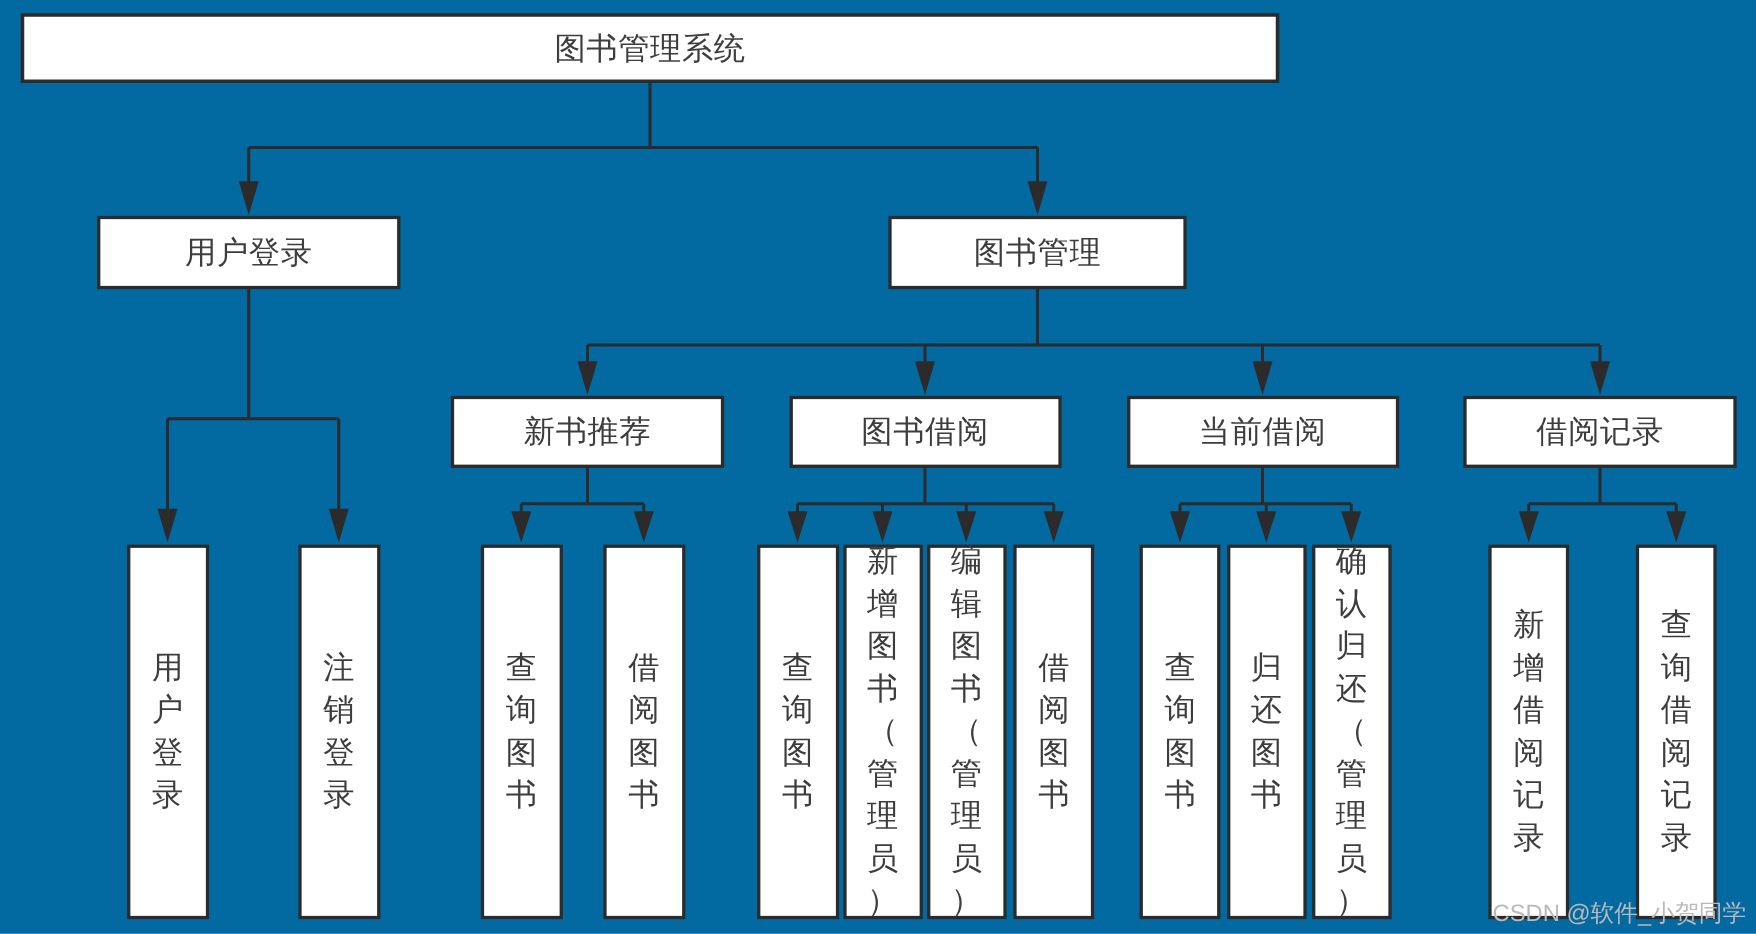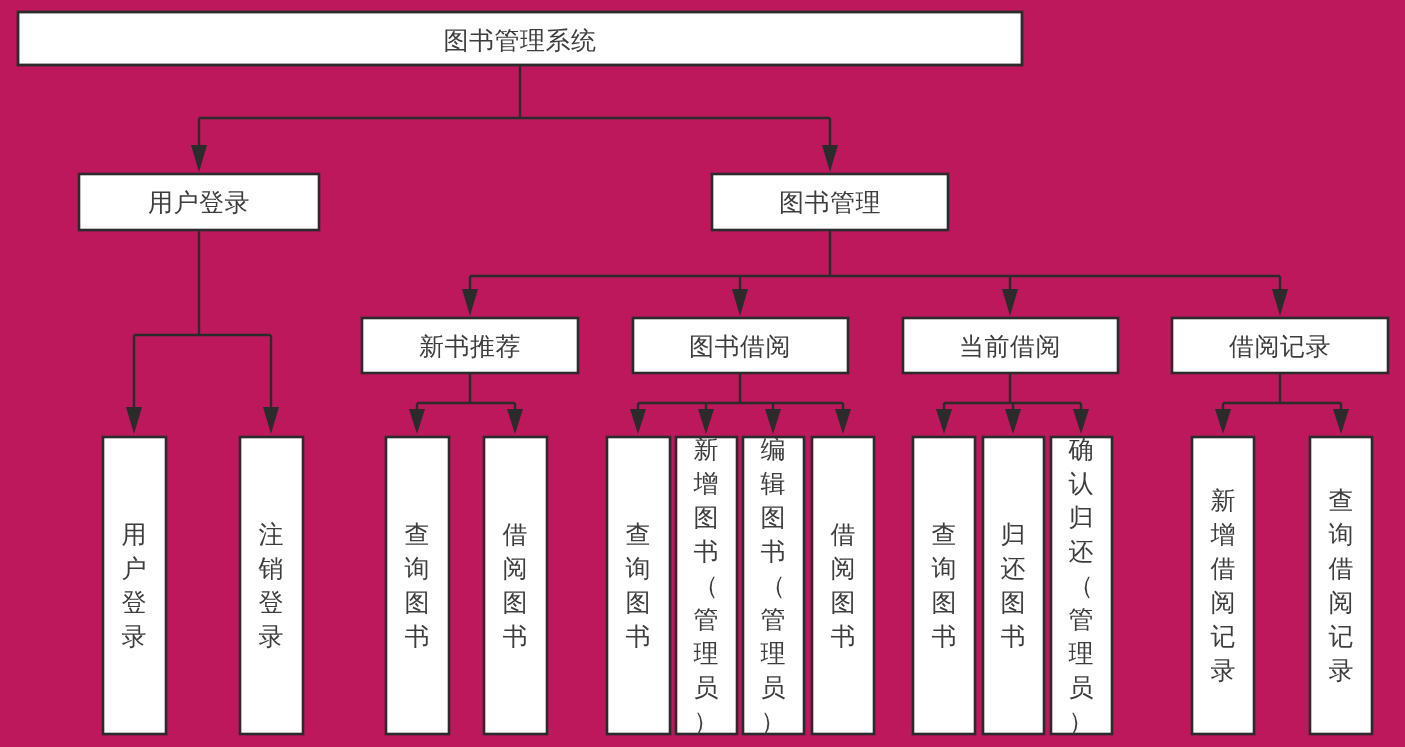--- a/index.html
+++ b/index.html
@@ -10,21 +10,21 @@
   body {
     width: 1405px;
     height: 747px;
     font-family: "Liberation Sans", "DejaVu Sans", sans-serif;
     overflow: hidden;
   }
   #diagram-root {
     position: relative;
     width: 1405px;
     height: 747px;
-    background: #be185d;
+    background: #0369a1;
   }
   svg#flow {
     position: absolute;
     left: 0;
     top: 0;
     width: 1405px;
     height: 747px;
     display: block;
   }
   .node-rect {
@@ -217,13 +217,14 @@
         <rect class="node-rect" x="1192" y="437" width="62" height="297"></rect>
         <text class="node-label label-v" x="1223" y="585"><tspan x="1223" y="500">新</tspan><tspan x="1223" y="534">增</tspan><tspan x="1223" y="568">借</tspan><tspan x="1223" y="602">阅</tspan><tspan x="1223" y="636">记</tspan><tspan x="1223" y="670">录</tspan></text>
       </g>
       <g>
         <rect class="node-rect" x="1310" y="437" width="62" height="297"></rect>
         <text class="node-label label-v" x="1341" y="585"><tspan x="1341" y="500">查</tspan><tspan x="1341" y="534">询</tspan><tspan x="1341" y="568">借</tspan><tspan x="1341" y="602">阅</tspan><tspan x="1341" y="636">记</tspan><tspan x="1341" y="670">录</tspan></text>
       </g>
     </g>
   </svg>
 
+  <div class="watermark">CSDN @软件_小贺同学</div>
 </div>
 
 </body></html>

